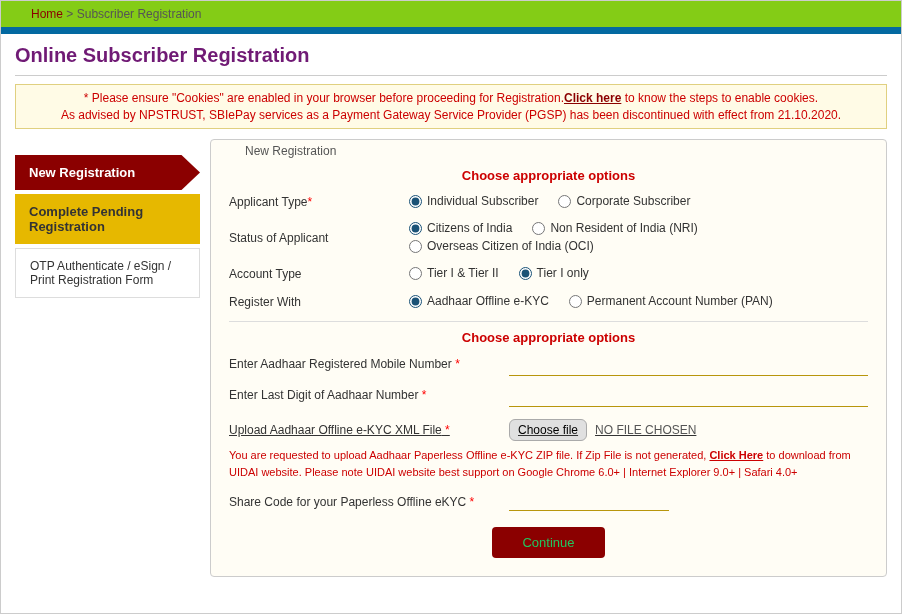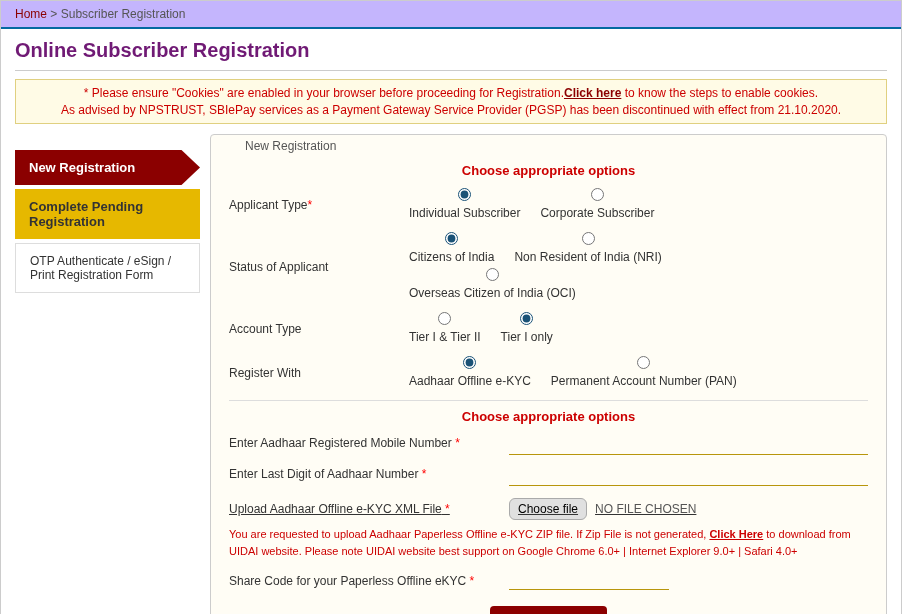--- a/index.html
+++ b/index.html
@@ -9,24 +9,24 @@
       background: #f5f5f5;
       color: #333;
     }
     .page-wrapper {
       width: 902px;
       min-height: 614px;
       background: #fff;
       border: 1px solid #ccc;
     }
     .breadcrumb-bar {
-      background: #c4b5fd;
-      padding: 6px 14px;
-      font-size: 12px;
-      border-bottom: 2px solid #0369a1;
+      background: #84cc16;
+      padding: 6px 30px;
+      font-size: 12px;
+      border-bottom: 7px solid #0369a1;
     }
     .breadcrumb-bar a {
       color: #8b0000;
       text-decoration: none;
     }
     .breadcrumb-bar span {
       color: #555;
     }
     .main-content {
       padding: 10px 14px 14px 14px;
@@ -160,21 +160,20 @@
       display: flex;
       gap: 20px;
       align-items: center;
     }
     .radio-option {
       display: flex;
       align-items: center;
       gap: 5px;
       font-size: 12px;
       white-space: nowrap;
-      flex-direction: column;
     }
     .radio-option input[type="radio"] {
       accent-color: #1a5276;
       cursor: pointer;
     }
     .divider-line {
       border: none;
       border-top: 1px solid #ddd;
       margin: 8px 0;
     }
@@ -271,25 +270,25 @@
       background: transparent;
       outline: none;
       font-size: 12px;
       padding: 2px 4px;
     }
     .continue-btn-row {
       text-align: center;
     }
     .continue-btn {
       background: #8b0000;
-      color: #eab308;
+      color: #22c55e;
       border: none;
       padding: 8px 30px;
       font-size: 13px;
-      font-weight: bold;
+      font-weight: normal;
       border-radius: 4px;
       cursor: pointer;
     }
   </style>
 </head>
 <body>
 
 <div class="page-wrapper">
 
   <div class="breadcrumb-bar">

